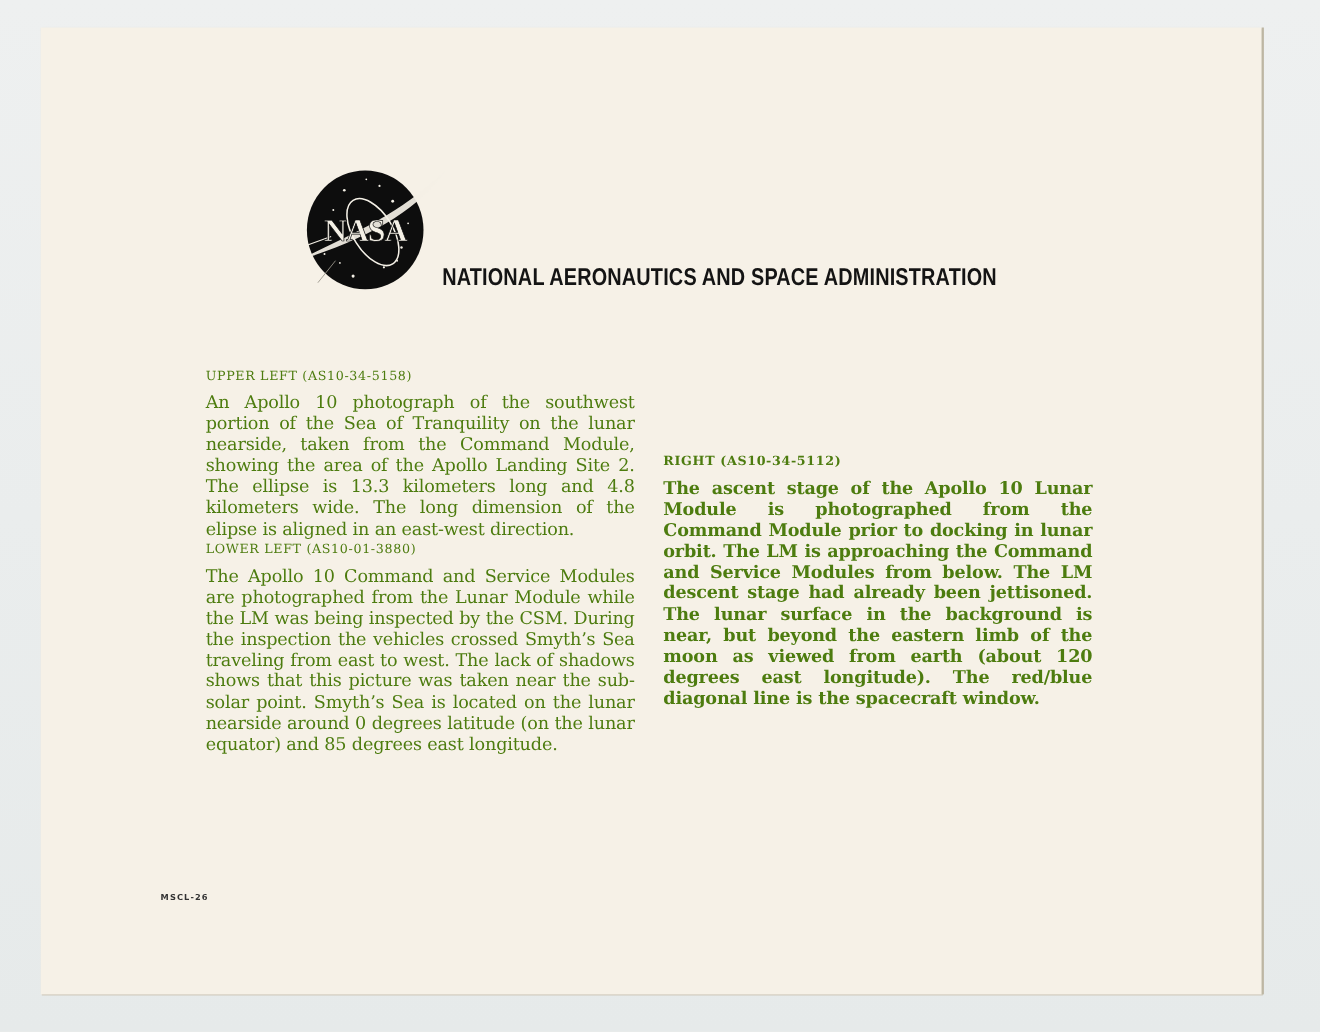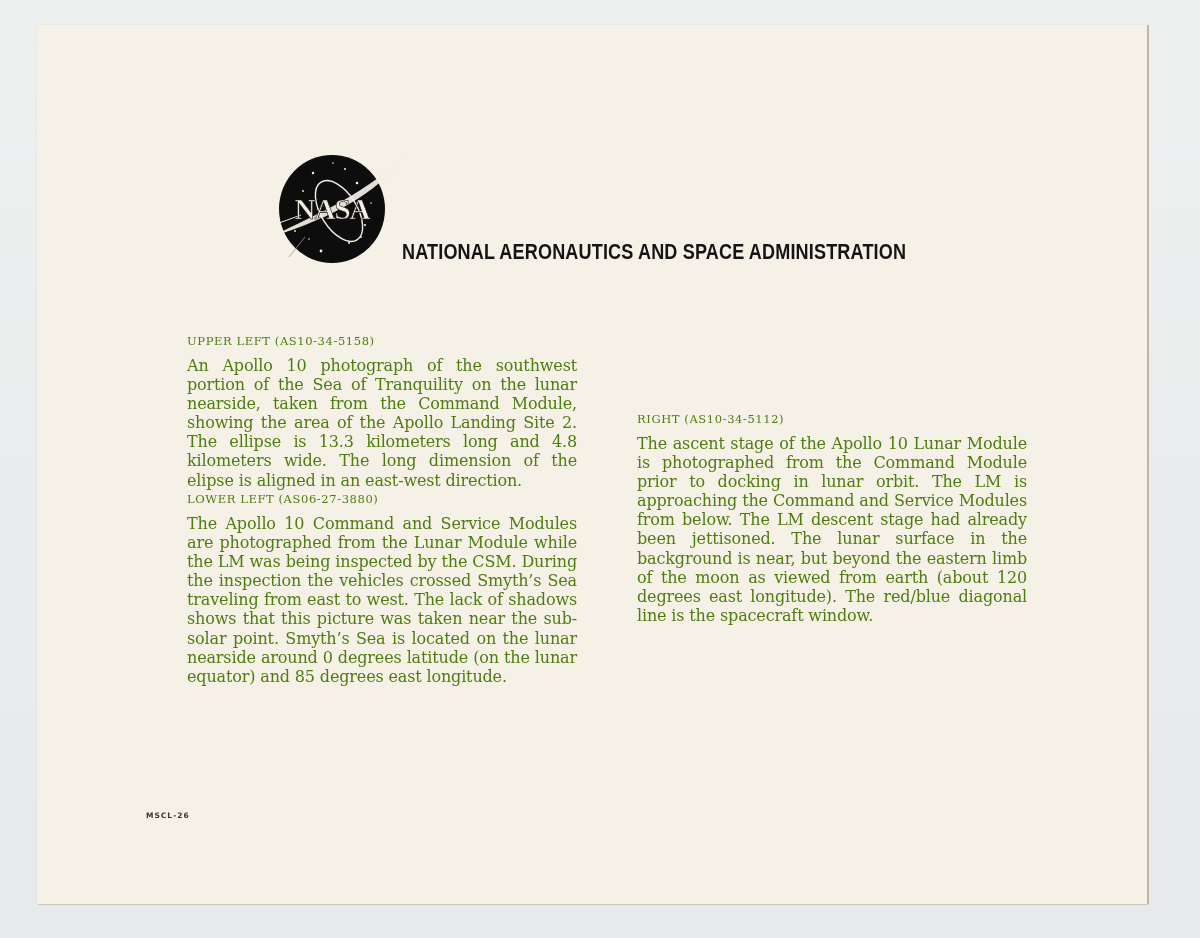--- a/index.html
+++ b/index.html
@@ -54,21 +54,21 @@
       line-height: 16px;
     }
     .caption .body {
       font-size: 16px;
       line-height: 19.1px;
       text-align: justify;
       letter-spacing: -0.15px;
     }
     #cap-upper { left: 187px; top: 333px; }
     #cap-lower { left: 187px; top: 491px; }
-    #cap-right { left: 637px; top: 411px; }
+    #cap-right { left: 603px; top: 411px; font-weight: bold; }
     .form-code {
       position: absolute; left: 146px; top: 811px;
       font-family: "DejaVu Sans", sans-serif;
       font-weight: bold; font-size: 7.5px; letter-spacing: 1px;
       color: #333;
     }
   </style>
 </head>
 <body>
 
@@ -103,21 +103,21 @@
   </div>
   <div class="agency-name">NATIONAL AERONAUTICS AND SPACE ADMINISTRATION</div>
 </div>
 
 <div class="caption" id="cap-upper">
   <div class="label">UPPER LEFT (AS10-34-5158)</div>
   <div class="body">An Apollo 10 photograph of the southwest portion of the Sea of Tranquility on the lunar nearside, taken from the Command Module, showing the area of the Apollo Landing Site 2. The ellipse is 13.3 kilometers long and 4.8 kilometers wide. The long dimension of the elipse is aligned in an east-west direction.</div>
 </div>
 
 <div class="caption" id="cap-lower">
-  <div class="label">LOWER LEFT (AS06-27-3880)</div>
+  <div class="label">LOWER LEFT (AS10-01-3880)</div>
   <div class="body">The Apollo 10 Command and Service Modules are photographed from the Lunar Module while the LM was being inspected by the CSM. During the inspec­tion the vehicles crossed Smyth’s Sea traveling from east to west. The lack of shadows shows that this picture was taken near the sub-solar point. Smyth’s Sea is located on the lunar nearside around 0 degrees latitude (on the lunar equator) and 85 degrees east longitude.</div>
 </div>
 
 <div class="caption" id="cap-right">
   <div class="label">RIGHT (AS10-34-5112)</div>
   <div class="body">The ascent stage of the Apollo 10 Lunar Module is photographed from the Command Module prior to docking in lunar orbit. The LM is approaching the Command and Service Modules from below. The LM descent stage had already been jettisoned. The lunar surface in the background is near, but beyond the eastern limb of the moon as viewed from earth (about 120 degrees east longitude). The red/blue diagonal line is the spacecraft window.</div>
 </div>
 
 <div class="form-code">MSCL-26</div>
 

